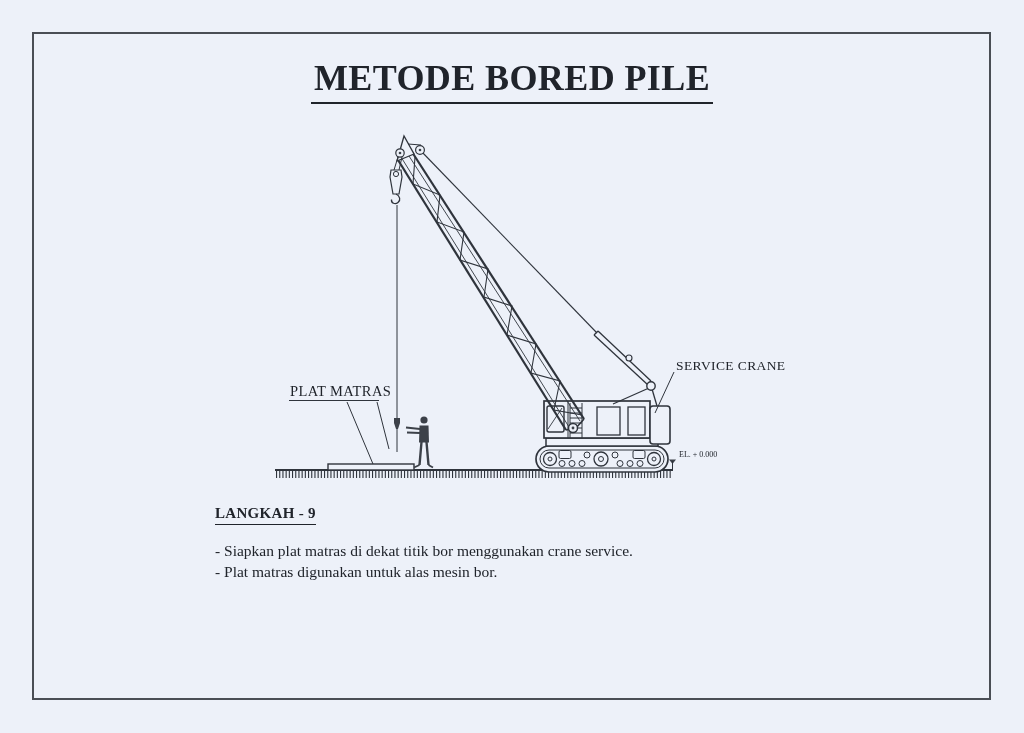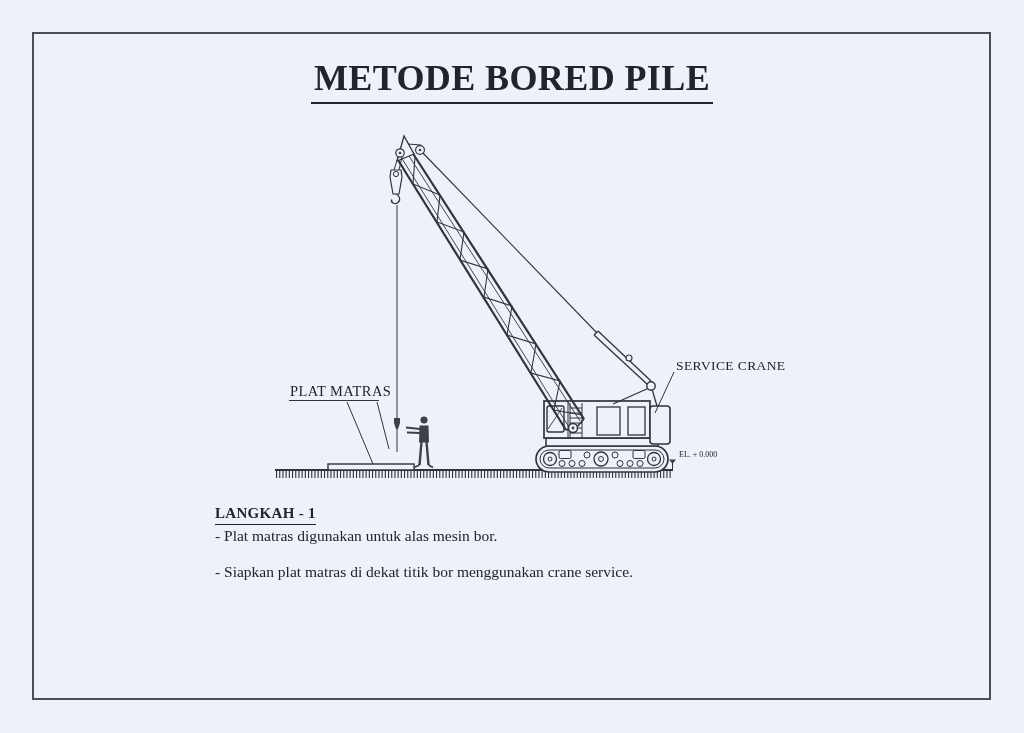--- a/index.html
+++ b/index.html
@@ -142,16 +142,16 @@
     <text class="lbl" x="676" y="370" font-size="13.5" letter-spacing="0.4">SERVICE CRANE</text>
     <line class="ln" x1="674" y1="372" x2="655" y2="413" stroke-width="1"></line>
 
     <text class="lbl" x="679" y="457" font-size="8">EL. + 0.000</text>
     <path class="dk" d="M669,459.5 h7 l-3.5,4.5 z"></path>
     <line class="ln" x1="672.5" y1="461" x2="672.5" y2="470" stroke-width="1"></line>
   </g>
 </svg>
 
 <div class="steps">
-  <span class="heading-text">LANGKAH - 1</span>
+  <span class="heading-text">LANGKAH - 9</span>
+  <div class="item first">- Siapkan plat matras di dekat titik bor menggunakan crane service.</div>
   <div class="item">- Plat matras digunakan untuk alas mesin bor.</div>
-  <div class="item first">- Siapkan plat matras di dekat titik bor menggunakan crane service.</div>
 </div>
 
 </body></html>

